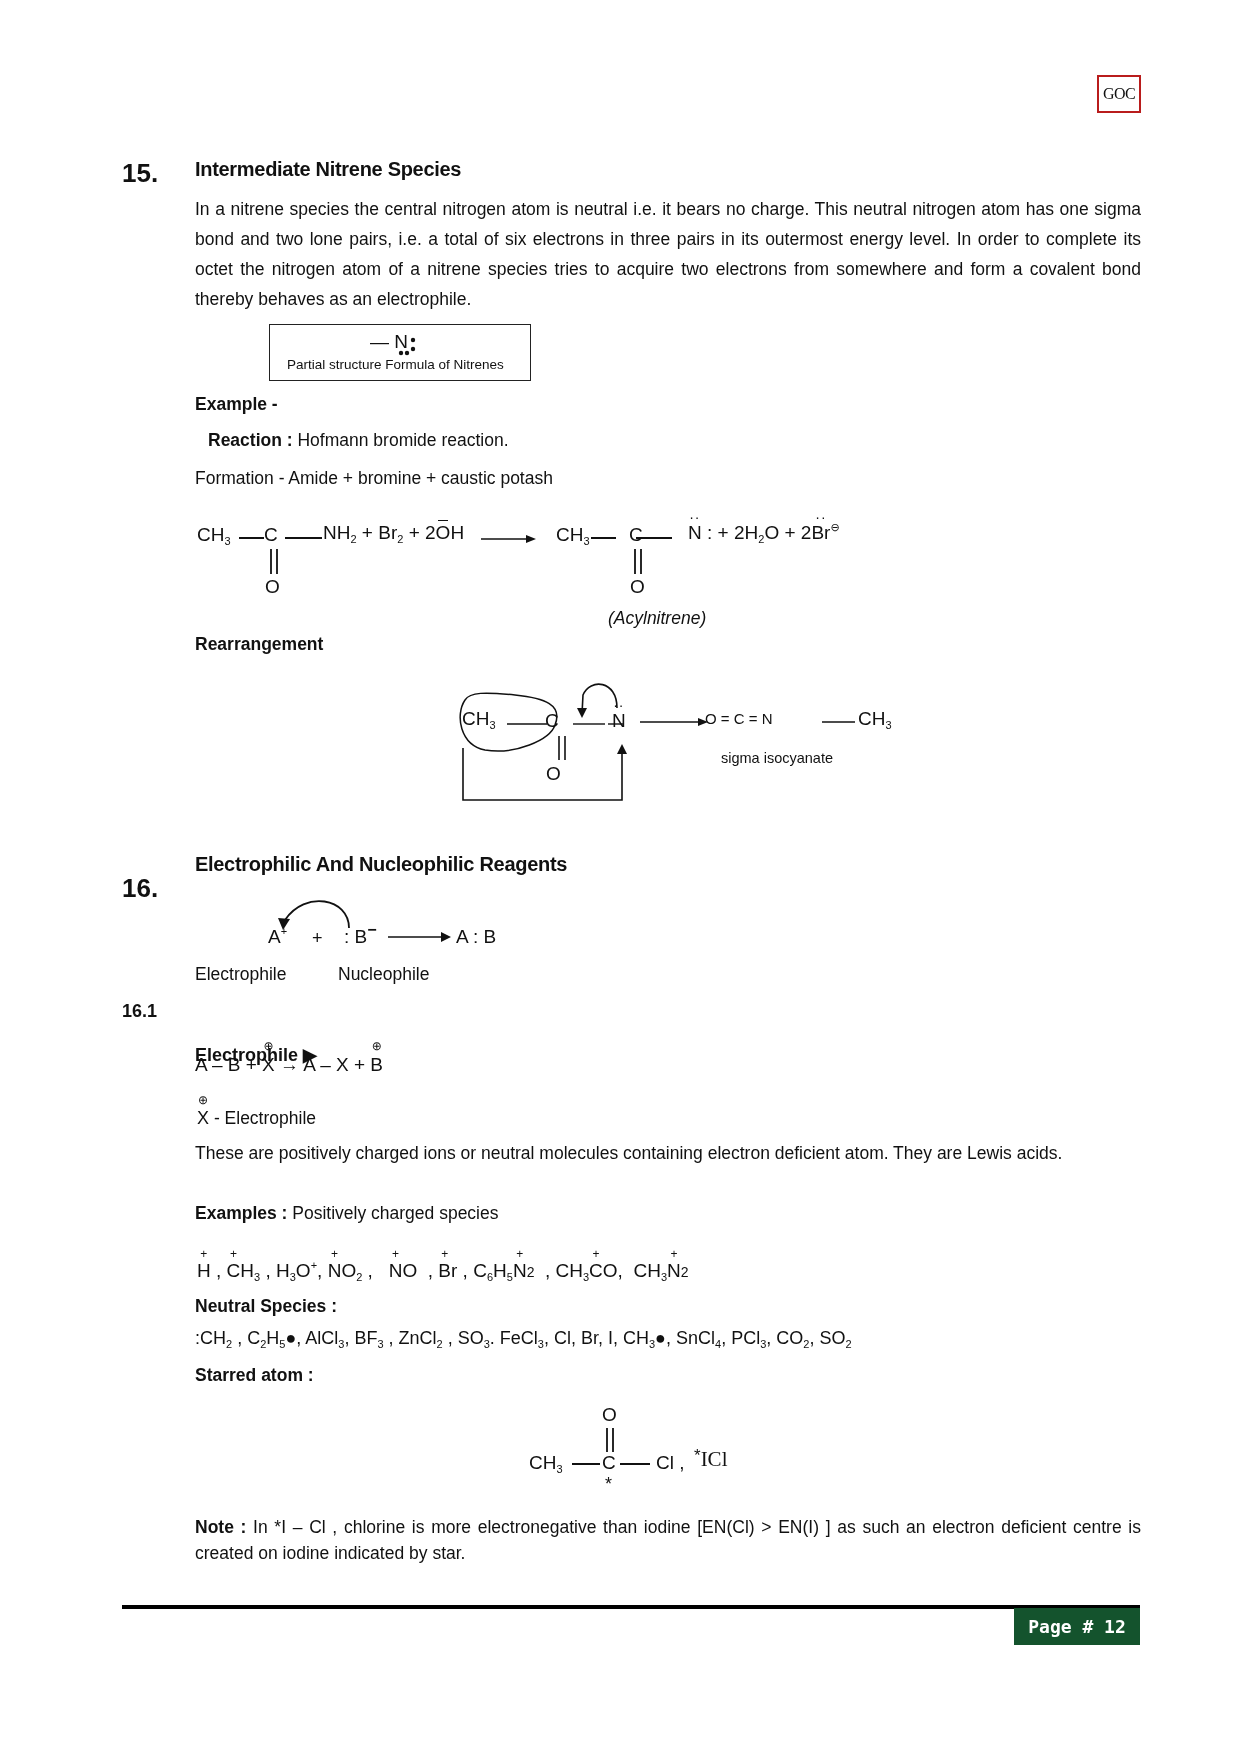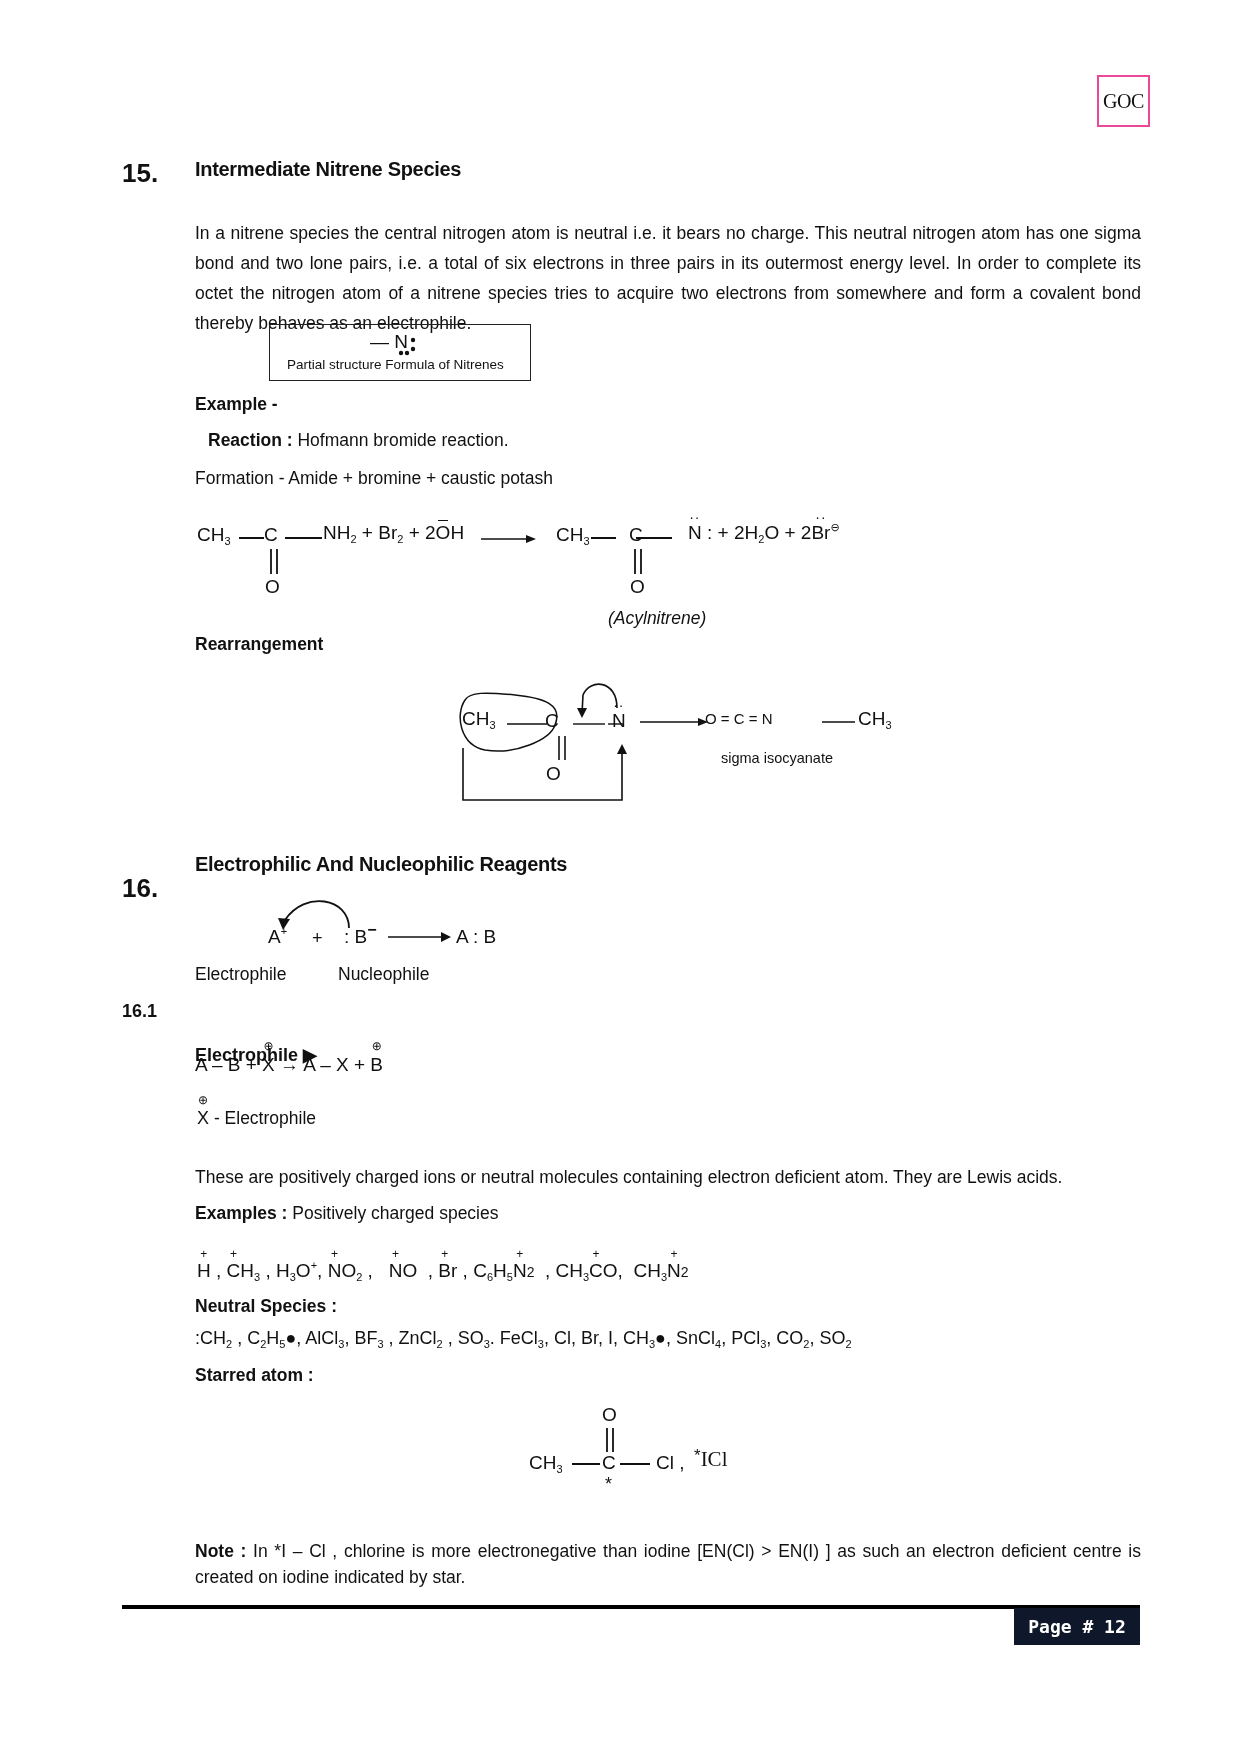--- a/index.html
+++ b/index.html
@@ -1,32 +1,32 @@
 <!DOCTYPE html>
 <html><head>
 <meta charset="utf-8">
 <style>
   html, body { margin: 0; padding: 0; background: #ffffff; }
   body { width: 1240px; height: 1754px; position: relative; overflow: hidden;
          font-family: "Liberation Sans", sans-serif; color: #111; }
   .abs { position: absolute; }
-  .goc { left: 1097px; top: 75px; border: 2px solid #ec4899; padding: 14px 4px; line-height: 20px;
-         font-family: "Liberation Serif", serif; font-size: 20px; letter-spacing: -0.5px; }
+  .goc { left: 1097px; top: 75px; border: 2px solid #b91c1c; padding: 7px 4px; line-height: 20px;
+         font-family: "Liberation Serif", serif; font-size: 16px; letter-spacing: -0.5px; }
   .sec-num { font-weight: bold; font-size: 26px; }
   .sec-title { font-weight: bold; font-size: 20px; letter-spacing: -0.3px; }
-  .para { font-size: 17.5px; line-height: 30px; text-align: justify; margin-top: 24px; }
+  .para { font-size: 17.5px; line-height: 30px; text-align: justify; }
   .txt { font-size: 17.5px; white-space: nowrap; }
   .b { font-weight: bold; }
   .chem { font-size: 19px; white-space: nowrap; }
   sub { font-size: 11px; vertical-align: -4px; line-height: 0; }
   sup { font-size: 11px; vertical-align: 8px; line-height: 0; }
   .box { left: 269px; top: 324px; width: 260px; height: 55px; border: 1.5px solid #222; }
   .box-cap { font-size: 13.5px; white-space: nowrap; }
   .rule { left: 122px; top: 1605px; width: 1018px; height: 4px; background: #000; }
-  .page-badge { left: 1014px; top: 1608px; width: 126px; height: 37px; background: #0f172a; color: #fff;
+  .page-badge { left: 1014px; top: 1608px; width: 126px; height: 37px; background: #14532d; color: #fff;
                 font-family: "DejaVu Sans Mono", monospace; font-weight: bold; font-size: 18px;
                 line-height: 37px; text-align: center; }
   .ov { position: relative; display: inline-block; }
   .ov .mk { position: absolute; left: 50%; transform: translateX(-50%); top: -12px; font-size: 12px; line-height: 12px; }
   .ov .dots { position: absolute; left: 50%; transform: translateX(-50%); top: -10px; font-size: 14px; line-height: 10px; letter-spacing: 1px; }
   .ov .bar { position: absolute; left: 2px; right: 2px; top: -2px; border-top: 1.5px solid #111; }
   .ov .oplus { position: absolute; left: 50%; transform: translateX(-50%); top: -14px; font-size: 12px; line-height: 12px; }
 </style>
 </head>
 <body>

